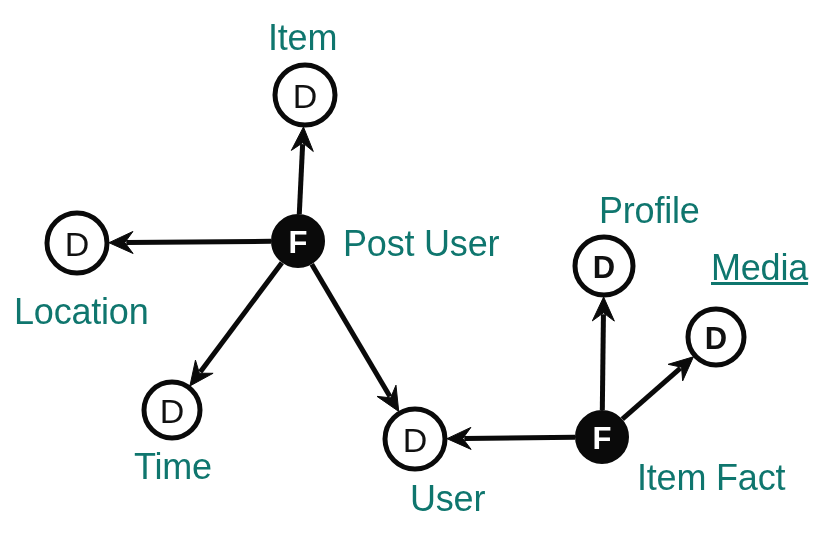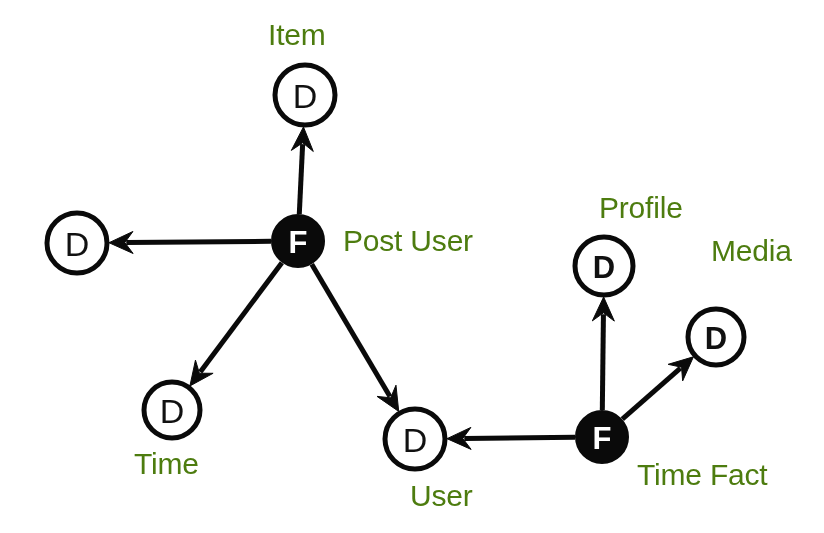--- a/index.html
+++ b/index.html
@@ -66,23 +66,23 @@
     font-family: "Liberation Sans", sans-serif;
     font-size: 31px;
     font-weight: 700;
     fill: #ffffff;
     text-anchor: middle;
     dominant-baseline: central;
   }
   .node-label {
     position: absolute;
     font-family: "Liberation Sans", sans-serif;
-    font-size: 30px;
+    font-size: 36px;
     font-weight: 400;
-    color: #4d7c0f;
+    color: #0f766e;
     white-space: nowrap;
     letter-spacing: -0.2px;
     line-height: 1;
   }
 </style>
 </head>
 <body>
 
 <div id="canvas">
 
@@ -150,24 +150,25 @@
           <circle cx="716" cy="337" r="28" class="node-circle-open"></circle>
           <text x="716" y="338" class="node-glyph-bold-dark">D</text>
         </g>
       </g>
   </svg>
 
   <div class="node-label" style="left:268px; top:20px;">Item</div>
 
   <div class="node-label" style="left:343px; top:226px;">Post User</div>
 
+  <div class="node-label" style="left:14px; top:294px;">Location</div>
 
   <div class="node-label" style="left:134px; top:449px;">Time</div>
 
   <div class="node-label" style="left:402px; top:481px;margin-left:8px;">User</div>
 
-  <div class="node-label" style="left:637px; top:460px;">Time Fact</div>
+  <div class="node-label" style="left:637px; top:460px;">Item Fact</div>
 
   <div class="node-label" style="left:556px; top:193px;margin-left:43px;">Profile</div>
 
-  <div class="node-label" style="left:711px; top:236px;">Media</div>
+  <div class="node-label" style="left:711px; top:250px;text-decoration:underline;">Media</div>
 
 </div>
 
 </body></html>

